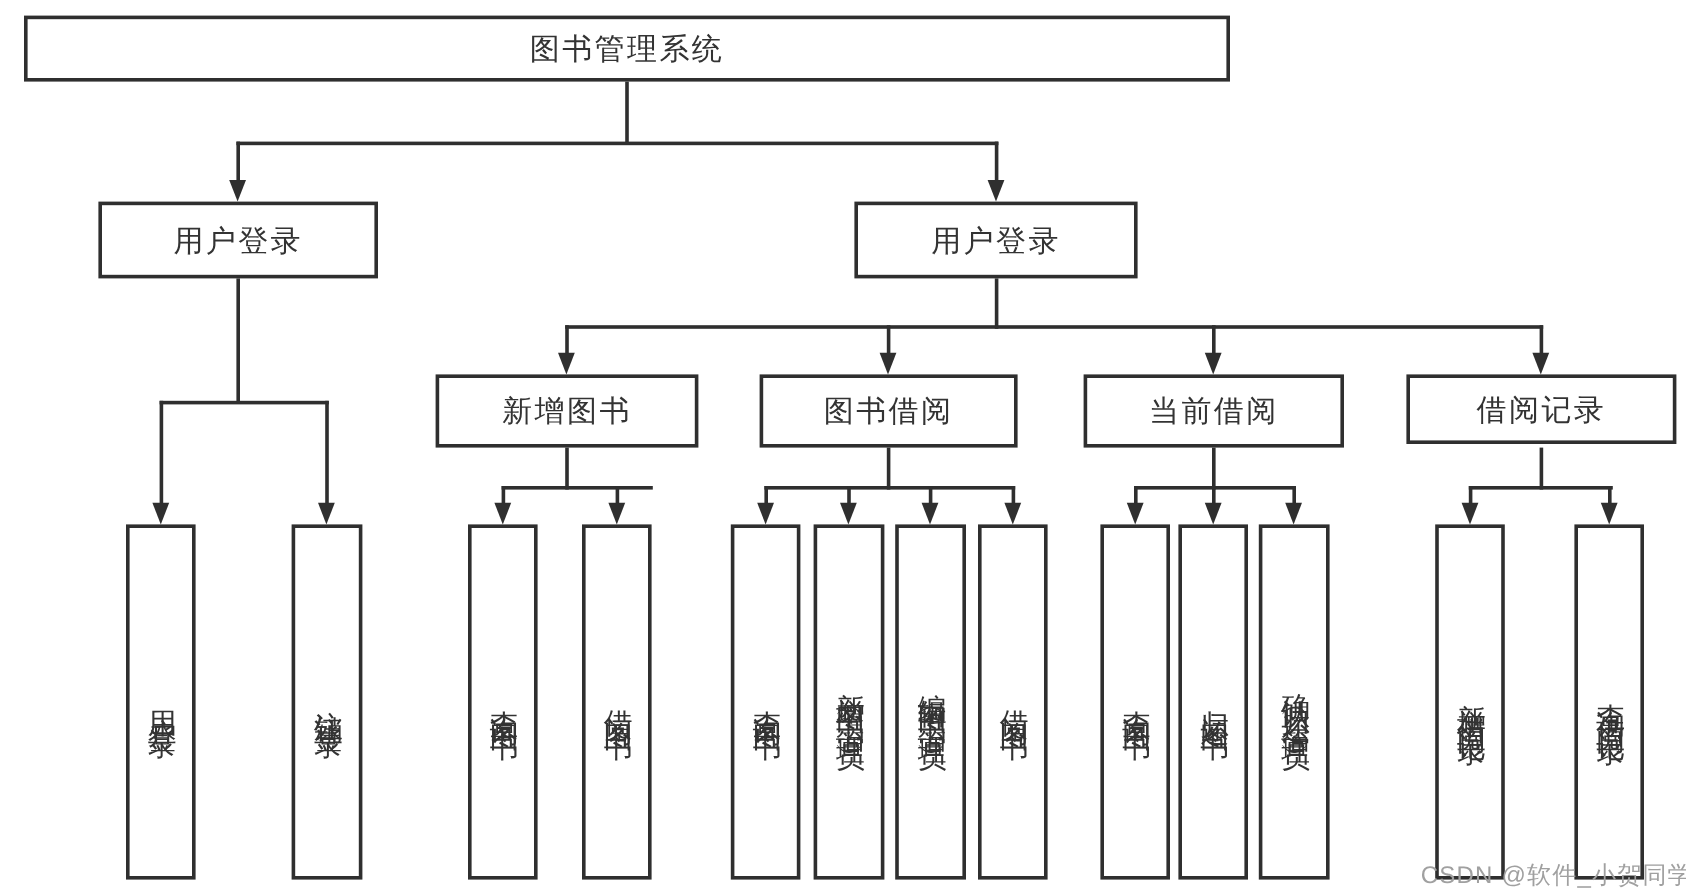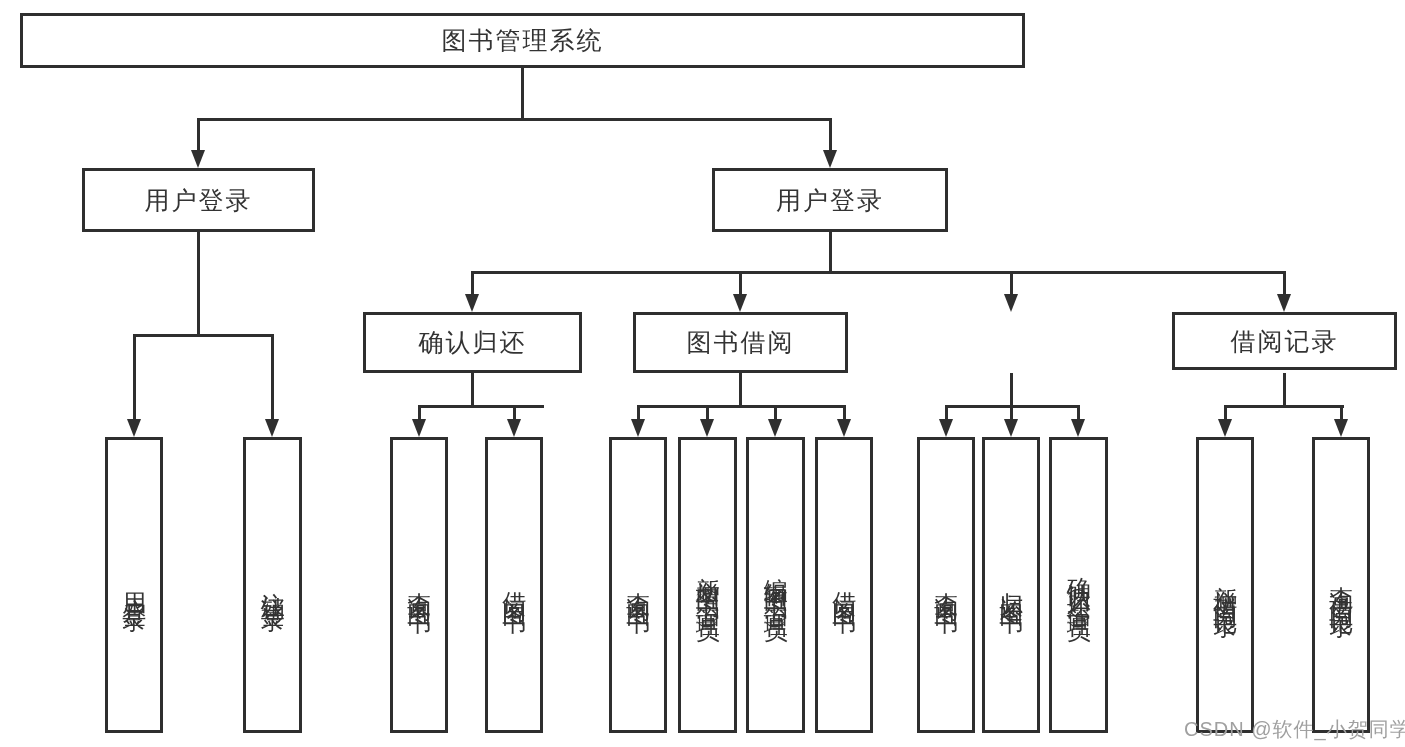--- a/index.html
+++ b/index.html
@@ -62,27 +62,30 @@
 
   <div class="node hbox" style="left:82px;top:168px;width:233px;height:64px;">
     <span>用户登录</span>
   </div>
 
   <div class="node hbox" style="left:712px;top:168px;width:236px;height:64px;">
     <span>用户登录</span>
   </div>
 
   <div class="node hbox" style="left:363px;top:312px;width:219px;height:61px;">
-    <span>确认归还</span>
+    <span>新增图书</span>
   </div>
 
   <div class="node hbox" style="left:633px;top:312px;width:215px;height:61px;">
     <span>图书借阅</span>
   </div>
 
+  <div class="node hbox" style="left:903px;top:312px;width:217px;height:61px;">
+    <span>当前借阅</span>
+  </div>
 
   <div class="node hbox" style="left:1172px;top:312px;width:225px;height:58px;">
     <span>借阅记录</span>
   </div>
 
   <div class="node vbox" style="left:105px;top:437px;width:58px;height:296px;">
     <span>用户登录</span>
   </div>
   <div class="node vbox" style="left:243px;top:437px;width:59px;height:296px;">
     <span>注销登录</span>

